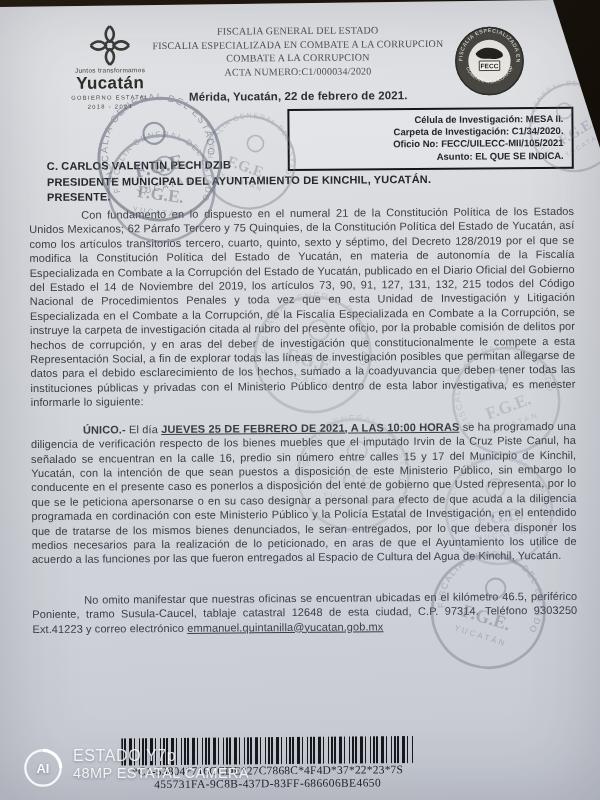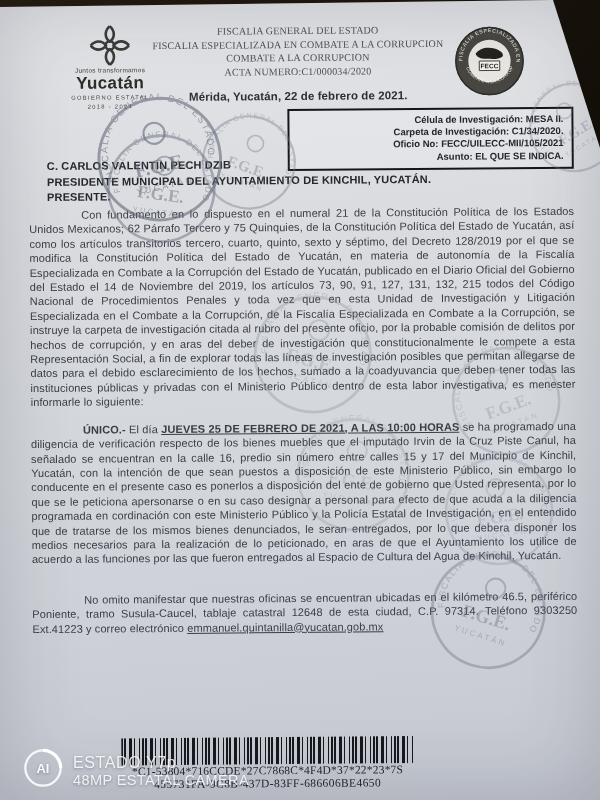--- a/index.html
+++ b/index.html
@@ -36,21 +36,21 @@
   .stamp{position:absolute;pointer-events:none}
   .stamp svg{width:100%;height:100%;font-family:"Liberation Sans",sans-serif}
 
   
   .barcode{position:absolute;left:118px;top:737px;width:292px;height:27px;background:repeating-linear-gradient(90deg,#17181d 0 1.5px,transparent 1.5px 3px,#17181d 3px 4.5px,transparent 4.5px 8px,#17181d 8px 11px,transparent 11px 12.5px,#17181d 12.5px 13.5px,transparent 13.5px 17.5px,#17181d 17.5px 18.5px,transparent 18.5px 21px)}
   .bc-line{position:absolute;left:84px;width:360px;text-align:center;font-family:"Liberation Serif",serif;color:#22242a;white-space:nowrap}
   .bc-line1{top:764px;font-size:11.5px;letter-spacing:.2px}
   .bc-line2{top:777px;font-size:11.5px;letter-spacing:.4px}
 
   
-  .watermark{position:absolute;left:22px;top:747px;display:flex;align-items:flex-end;gap:9px;color:rgba(255,255,255,.85);z-index:10;text-shadow:0 1px 3px rgba(40,45,60,.4)}
+  .watermark{position:absolute;left:22px;top:747px;display:flex;align-items:flex-start;gap:9px;color:rgba(255,255,255,.85);z-index:10;text-shadow:0 1px 3px rgba(40,45,60,.4)}
   .wm-text{line-height:1.15}
   .wm-line1{font-size:16px;letter-spacing:.6px}
   .wm-line2{font-size:14.5px;letter-spacing:.4px}
 </style>
 </head>
 <body>
 
 <svg width="0" height="0" style="position:absolute">
   <defs>
     <path id="st-arc" d="M 15 58 A 38 38 0 1 1 85 58" fill="none"></path>

